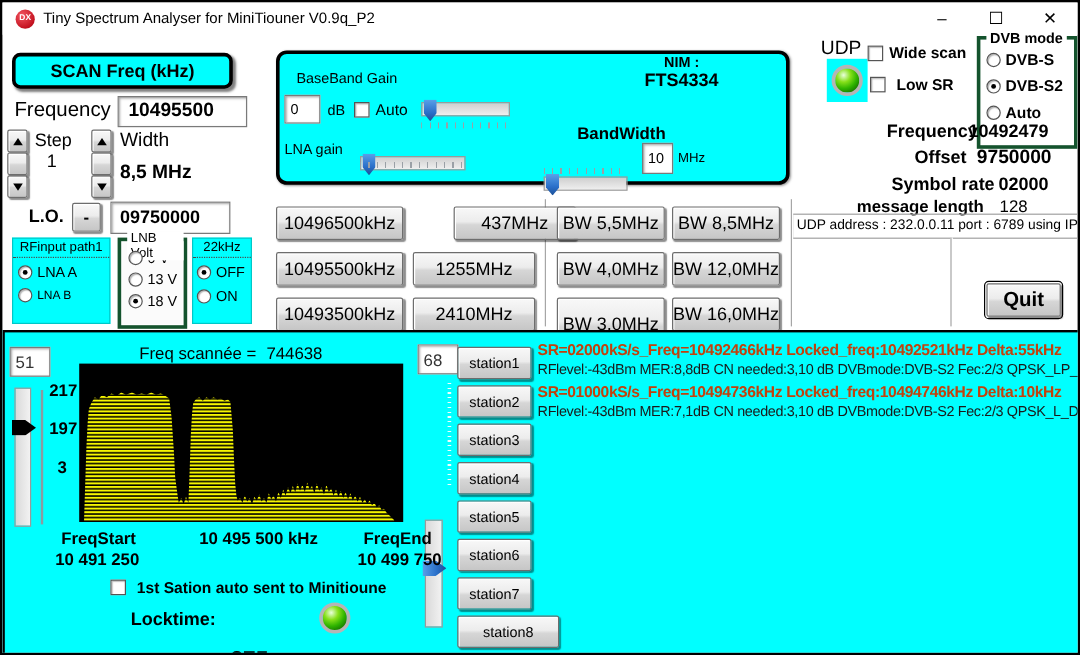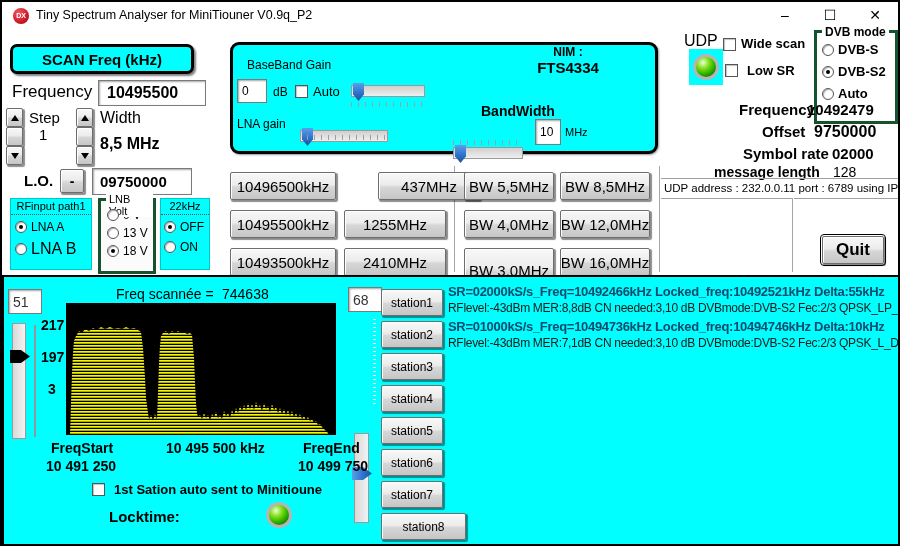--- a/index.html
+++ b/index.html
@@ -46,21 +46,21 @@
     clip-path:polygon(0 0,55% 0,100% 50%,55% 100%,0 100%); }
   .vticks { background:repeating-linear-gradient(180deg,rgba(255,255,255,.95) 0 1px,transparent 1px 4px); }
 
   .led { border-radius:50%; border:3px solid #b5b5b5;
     background:radial-gradient(circle at 35% 28%, #eaffdc 0%, #86e01a 30%, #2fb400 58%, #0c6400 90%); }
 
   .etchv { width:2px; background:#fff; border-left:1px solid #a6a6a6; }
 
   .lbl { color:#000; white-space:nowrap; }
   .b { font-weight:bold; }
-  .srline1 { font-size:13px; font-weight:bold; letter-spacing:-0.3px; color:#0c4a6e; white-space:nowrap; }
+  .srline1 { font-size:13px; font-weight:bold; letter-spacing:-0.3px; color:#c2410c; white-space:nowrap; }
   .srline2 { font-size:12px; letter-spacing:-0.3px; color:#1a1a1a; white-space:nowrap; }
   .stationbtn { font-size:12px; }
 </style>
 </head>
 <body>
 
 <div id="window">
 
   <div class="titlebar">
     <div class="appicon">DX</div>
@@ -105,21 +105,21 @@
   <div class="abs input3d" style="left:90px; top:166px; width:100px; height:27px; font-weight:bold; font-size:15px; padding-left:7px;">09750000</div>
 
   <div class="abs cyanpanel" style="left:8px; top:196px; width:82px; height:72px;">
     <div class="ptitle">RFinput path1</div>
     <div class="optrow" style="margin:5px 0 0 4px;">
       <span class="radio checked"></span>
       <span class="lbl" style="font-size:12px;">LNA A</span>
     </div>
     <div class="optrow" style="margin:6px 0 0 4px;">
       <span class="radio"></span>
-      <span class="lbl" style="font-size:16px;">LNA B</span>
+      <span class="lbl" style="font-size:10px;">LNA B</span>
     </div>
   </div>
 
   <div class="abs groupbox" style="left:96px; top:196px; width:58px; height:76px; background:#fbfbfb;">
     <div class="gtitle">LNB Volt</div>
     <div class="optrow" style="margin:7px 0 0 6px;">
       <span class="radio"></span>
       <span class="lbl" style="font-size:12px;">0 V</span>
     </div>
     <div class="optrow" style="margin:4px 0 0 6px;">

